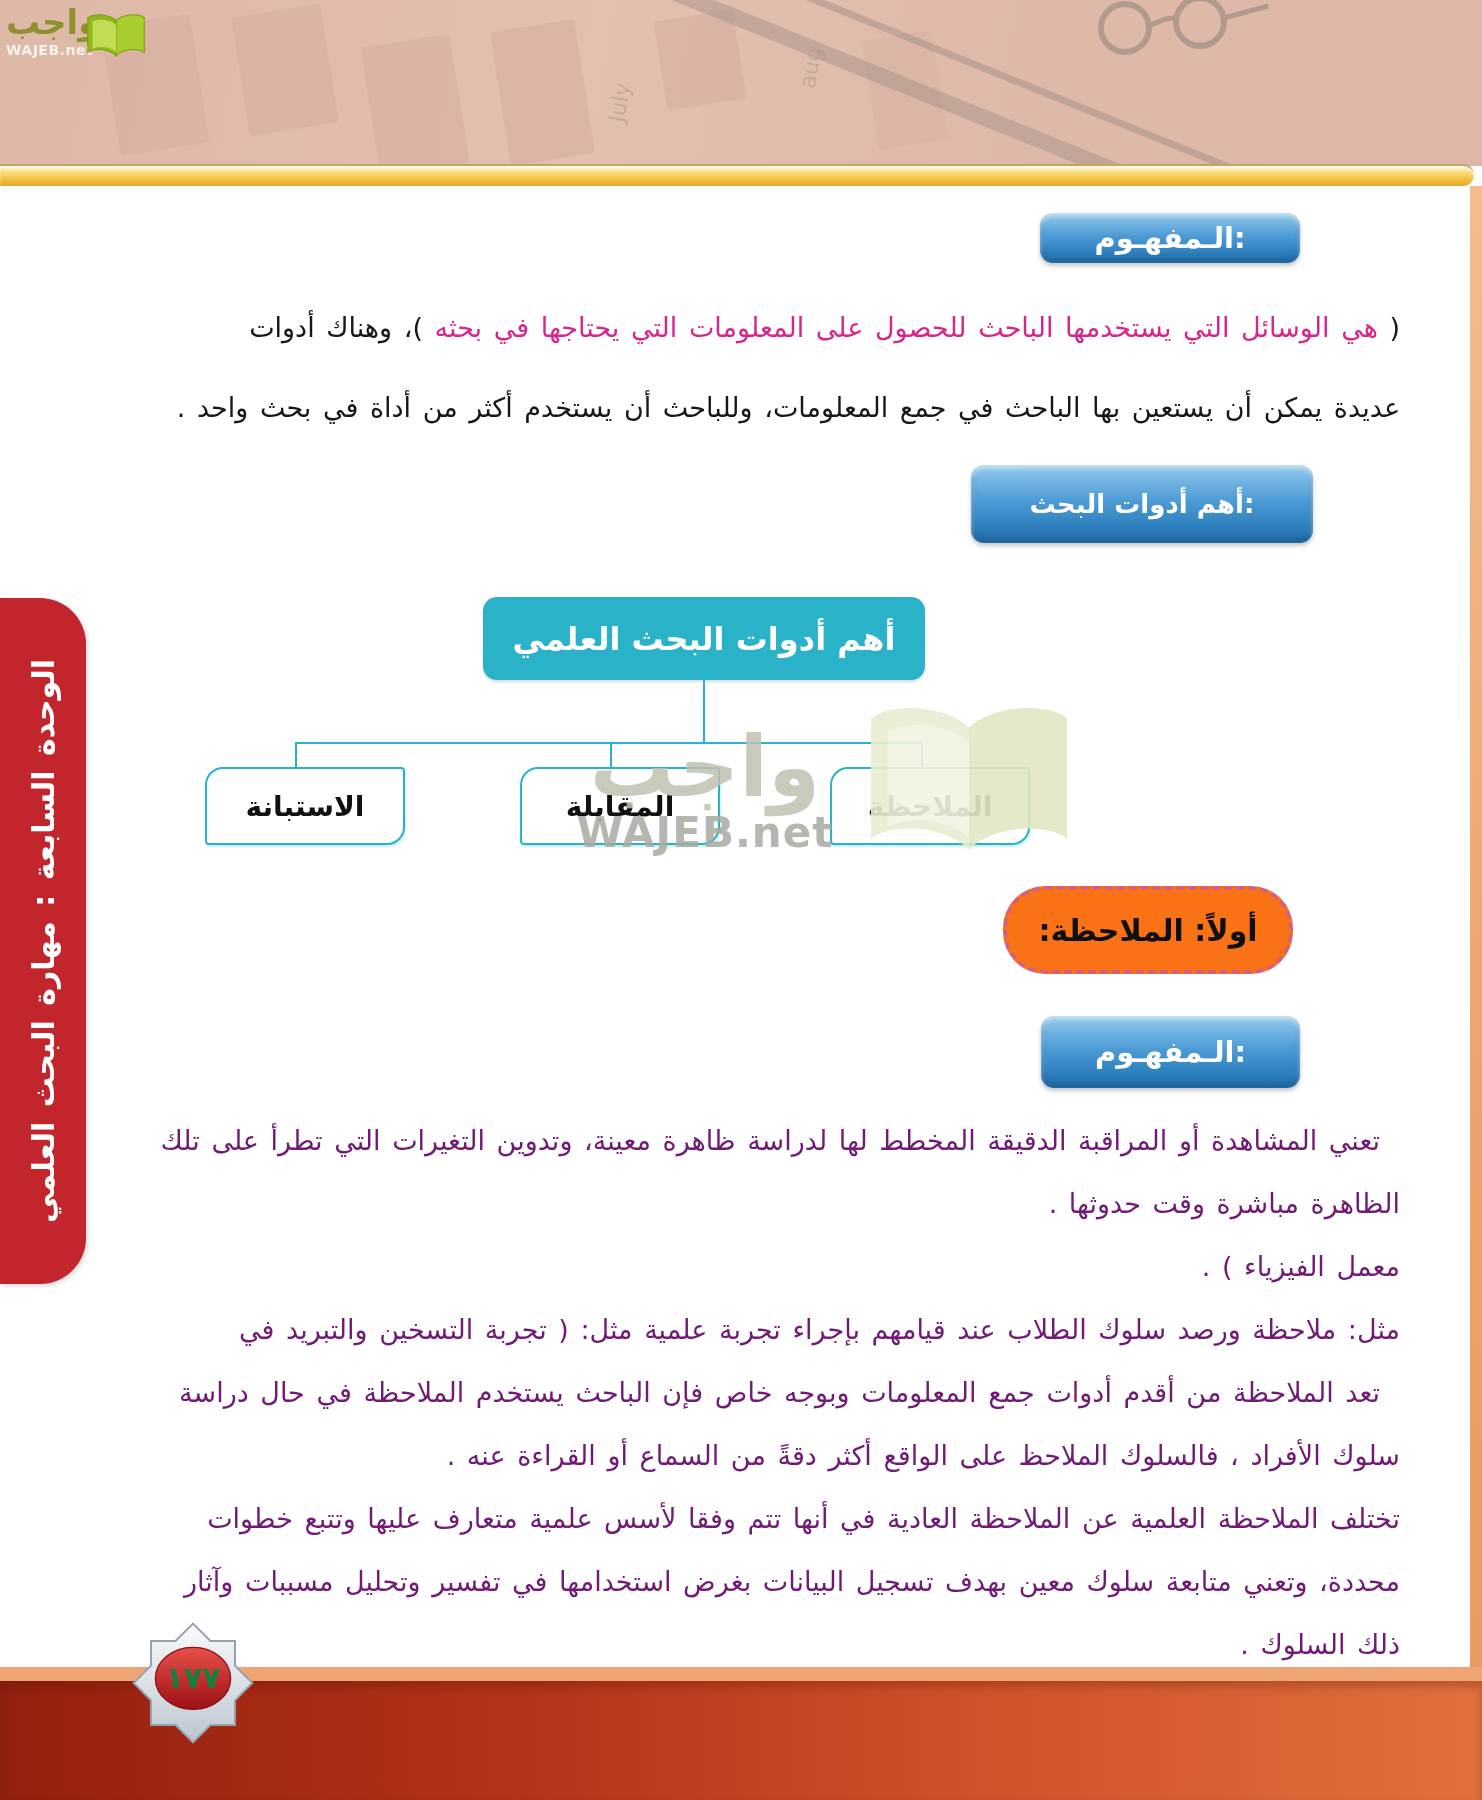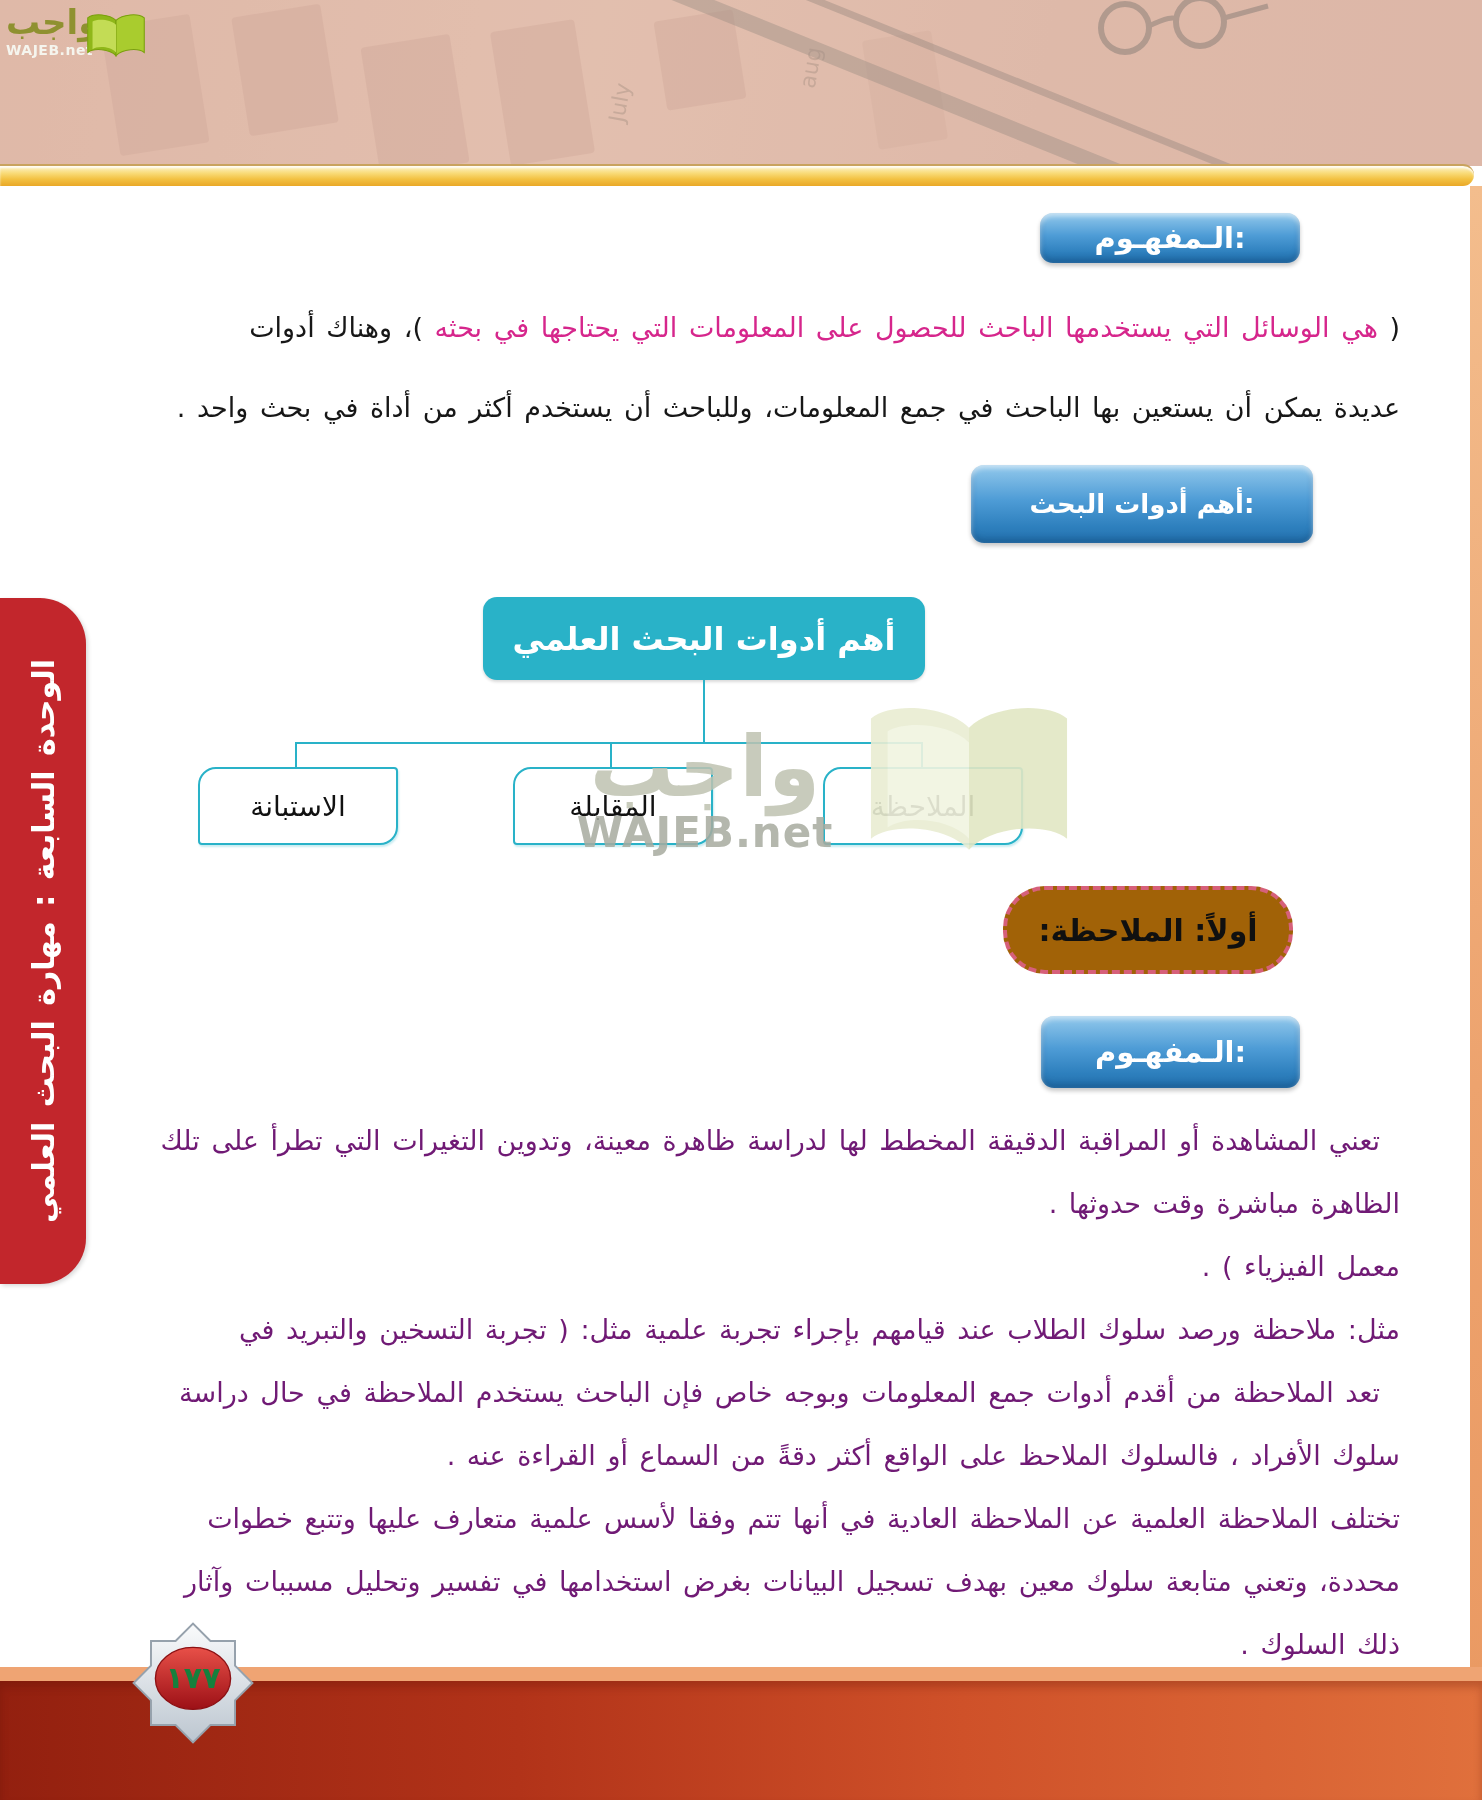--- a/index.html
+++ b/index.html
@@ -43,28 +43,28 @@
     font-size:27px;color:#171717;line-height:80px;word-spacing:3px;}
   .pink{color:#d6268c;margin-top:6px;}
   
   .root-box{position:absolute;left:483px;top:597px;width:442px;height:83px;background:#29b2c8;
     border-radius:14px;display:flex;align-items:center;justify-content:center;
     color:#fff;font-size:32px;font-weight:bold;box-shadow:0 2px 3px rgba(0,0,0,.15);}
   .conn{position:absolute;background:#29b2c8;}
   .child-box{position:absolute;top:767px;width:196px;height:74px;background:#fff;
     border:2px solid #29b2c8;border-radius:18px 4px 18px 4px;
     display:flex;align-items:center;justify-content:center;
-    font-size:28px;font-weight:normal;color:#111;box-shadow:1px 2px 2px rgba(41,178,200,.25);}
+    font-size:28px;font-weight:bold;color:#111;box-shadow:1px 2px 2px rgba(41,178,200,.25);margin-left:7px;}
   
   .wm{position:absolute;left:540px;top:690px;width:540px;height:190px;pointer-events:none;}
   .wm-ar{position:absolute;left:0px;top:28px;width:330px;text-align:center;font-size:84px;font-weight:bold;color:#bfc3b1;opacity:.85;}
   .wm-en{position:absolute;left:0px;top:118px;width:330px;text-align:center;font-size:42px;font-weight:bold;color:#a7ab9f;opacity:.85;letter-spacing:1px;}
   .wm-book{position:absolute;left:318px;top:0px;width:222px;height:190px;opacity:.9;}
   
-  .first-pill{position:absolute;left:1003px;top:886px;width:282px;height:80px;background:#a16207;
+  .first-pill{position:absolute;left:1003px;top:886px;width:282px;height:80px;background:#f97316;
     border:4px dashed #d6607a;border-radius:42px;display:flex;align-items:center;justify-content:center;
     font-size:30px;font-weight:bold;color:#101010;direction:rtl;}
   
   .body-text{position:absolute;right:82px;left:112px;top:1109px;direction:rtl;text-align:right;
     font-size:27px;color:#701a75;word-spacing:3px;}
   .body-text .line{height:63px;line-height:63px;white-space:nowrap;}
   .indent{padding-right:20px;}
   
   .sidebar{position:absolute;left:0;top:598px;width:86px;height:686px;background:#c2262c;
     border-radius:0 46px 46px 0;box-shadow:2px 2px 4px rgba(0,0,0,.15);}

